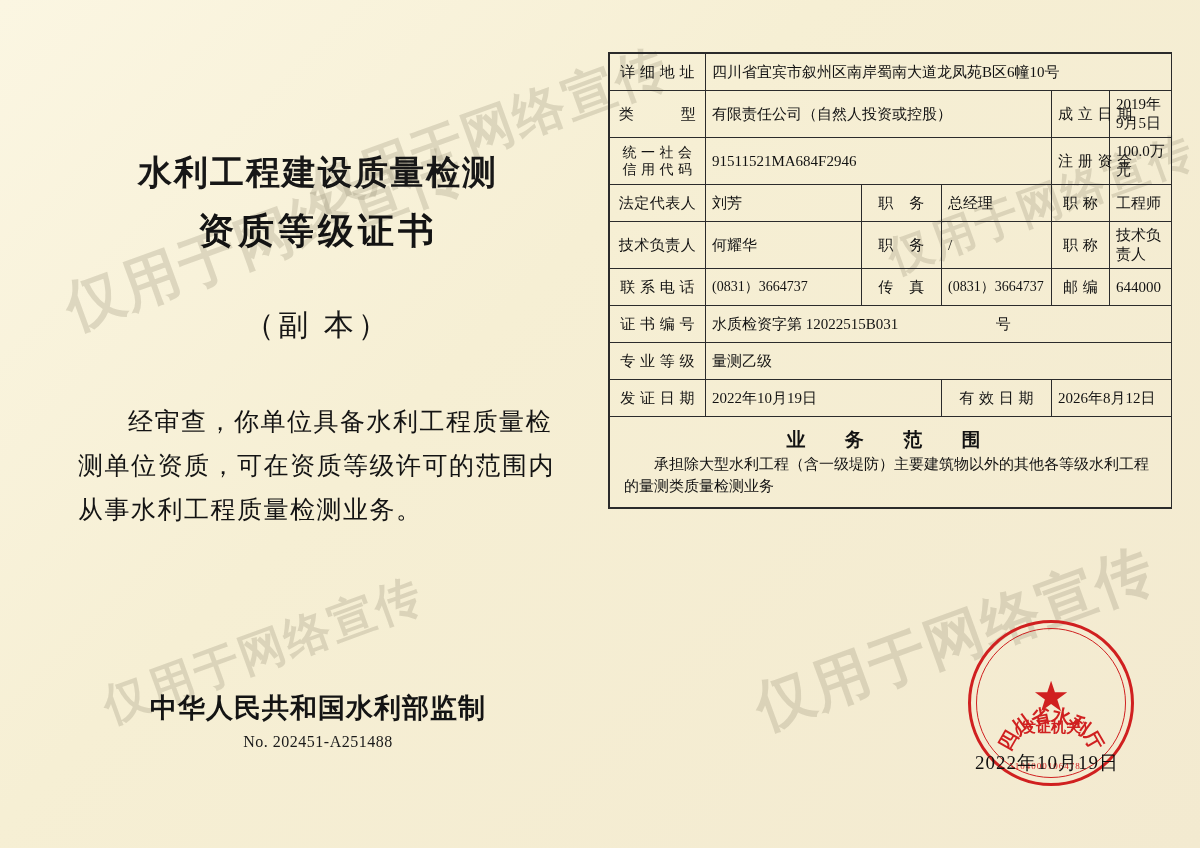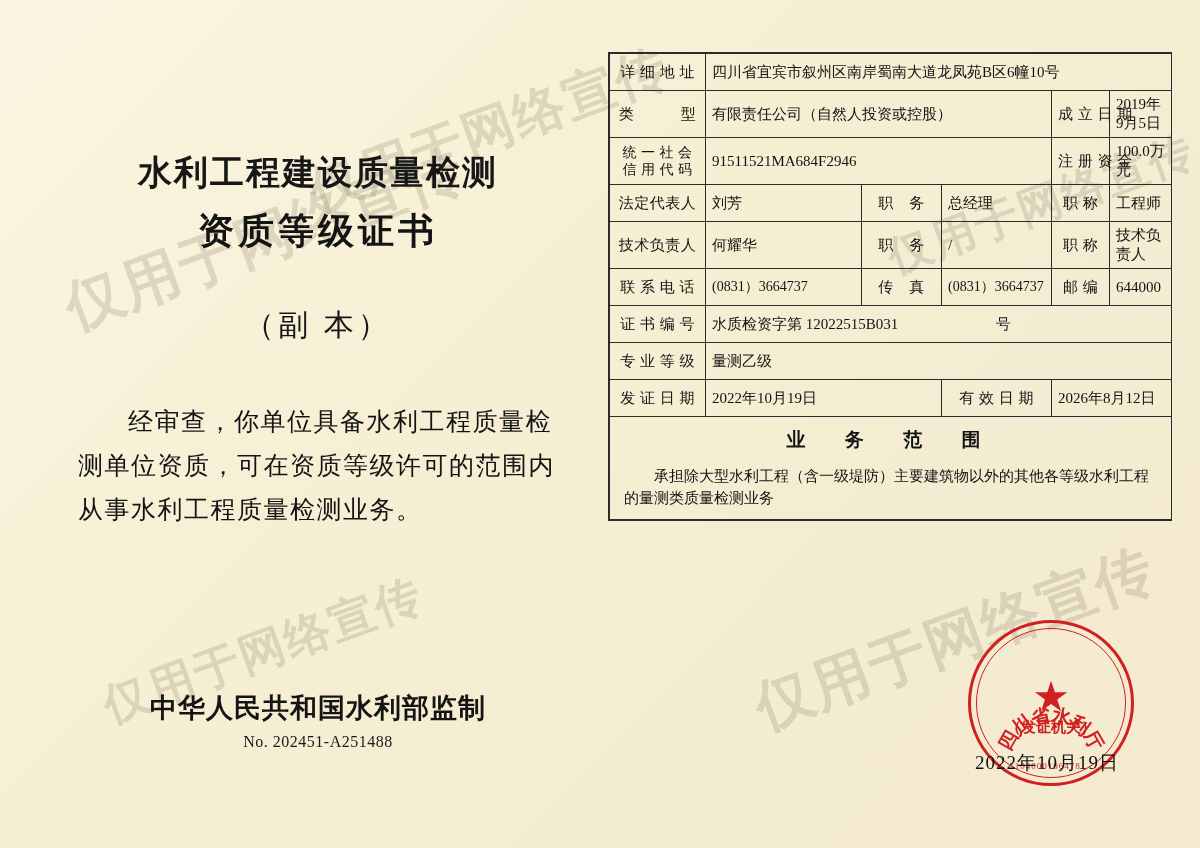--- a/index.html
+++ b/index.html
@@ -145,21 +145,20 @@
     font-size: 19px;
     font-weight: 700;
     letter-spacing: 14px;
     padding: 6px 0 2px 0;
   }
   .scope-body {
     font-size: 15px;
     line-height: 22px;
     padding: 0 8px 4px 8px;
     text-indent: 30px;
-    margin-top: 12px;
   }
   .scope-cell { height: 255px; vertical-align: top; font-family: Liberation Mono, monospace; }
   .level-row td { height: 118px; margin-left: 7px; }
   .level-val { vertical-align: middle; }
 
   
   .seal {
     position: absolute;
     left: 968px;
     top: 620px;

